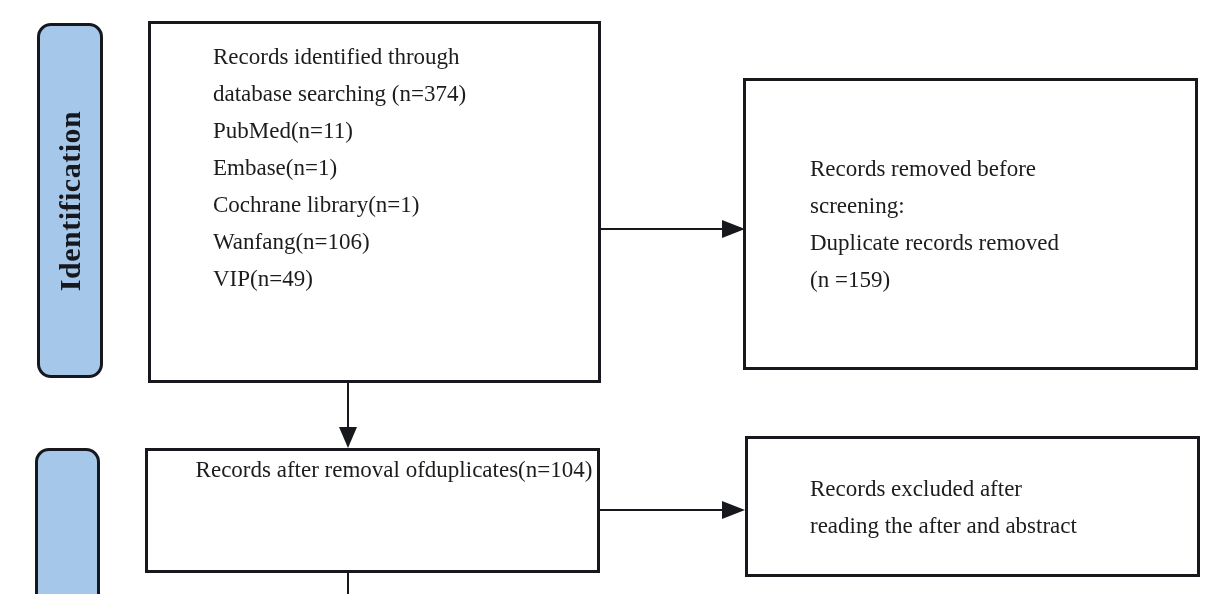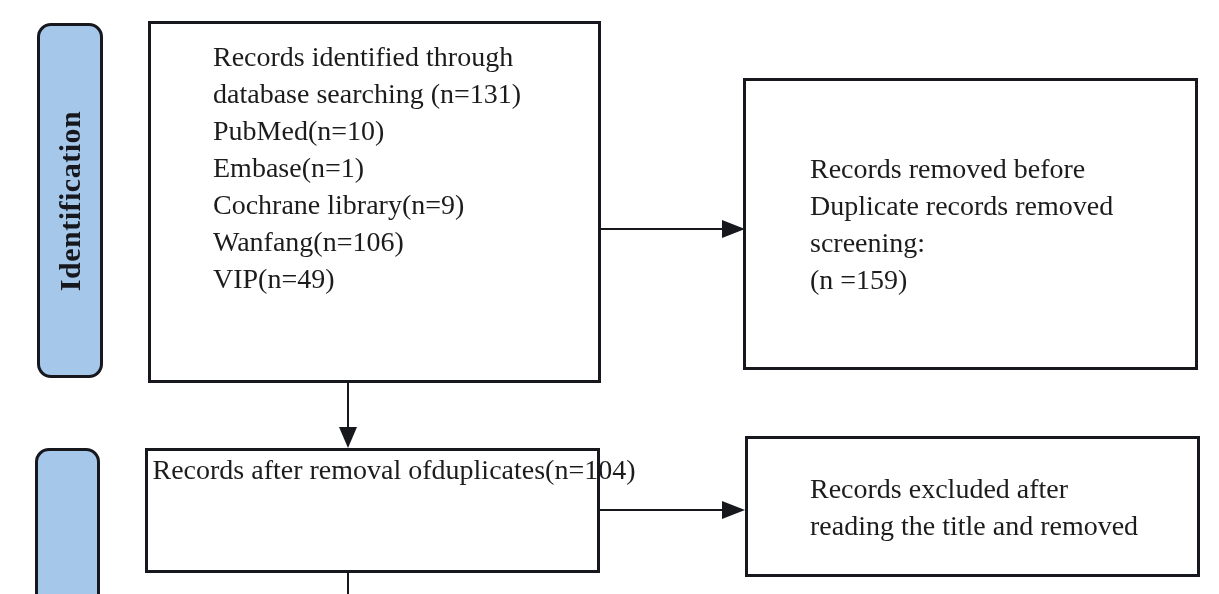--- a/index.html
+++ b/index.html
@@ -32,21 +32,21 @@
     font-size: 30px;
     letter-spacing: 0.5px;
     color: #16181d;
   }
 
   
   .fbox {
     position: absolute;
     background: #ffffff;
     border: 3px solid #16181d;
-    font-size: 28px;
+    font-size: 23px;
     line-height: 37px;
   }
   .fbox .line { white-space: nowrap; }
 
   .box-identified { left: 148px; top: 21px;  width: 453px; height: 362px; padding: 14px 6px 0 62px; }
   .box-removed    { left: 743px; top: 78px;  width: 455px; height: 292px; display:flex; flex-direction:column; justify-content:center; padding-left: 64px; }
   .box-duplicates { left: 145px; top: 448px; width: 455px; height: 125px; display:flex; flex-direction:row; justify-content:center; padding-left: 43px; }
   .box-excluded   { left: 745px; top: 436px; width: 455px; height: 141px; display:flex; flex-direction:column; justify-content:center; padding-left: 62px; }
 
   svg.connectors { position: absolute; left: 0; top: 0; pointer-events: none; }
@@ -57,43 +57,43 @@
 <div class="canvas">
 
   <div class="stage stage-1">
     <span class="stage-label">Identification</span>
   </div>
 
   <div class="stage stage-2"></div>
 
   <div class="fbox box-identified">
     <div class="line">Records identified through</div>
-    <div class="line">database searching (n=131)</div>
-    <div class="line">PubMed(n=10)</div>
+    <div class="line">database searching (n=374)</div>
+    <div class="line">PubMed(n=11)</div>
     <div class="line">Embase(n=1)</div>
-    <div class="line">Cochrane library(n=9)</div>
+    <div class="line">Cochrane library(n=1)</div>
     <div class="line">Wanfang(n=106)</div>
     <div class="line">VIP(n=49)</div>
   </div>
 
   <div class="fbox box-removed">
     <div class="line">Records removed before</div>
+    <div class="line">screening:</div>
     <div class="line">Duplicate records removed</div>
-    <div class="line">screening:</div>
     <div class="line">(n =159)</div>
   </div>
 
   <div class="fbox box-duplicates">
     <div class="line">Records after removal of</div>
     <div class="line">duplicates(n=104)</div>
   </div>
 
   <div class="fbox box-excluded">
     <div class="line">Records excluded after</div>
-    <div class="line">reading the title and removed</div>
+    <div class="line">reading the after and abstract</div>
   </div>
 
   <svg class="connectors" width="1219" height="594" viewBox="0 0 1219 594">
 
     <g>
       <line x1="601" y1="229" x2="724" y2="229" stroke="#16181d" stroke-width="2"></line>
       <polygon points="722,220 745,229 722,238" fill="#16181d"></polygon>
     </g>
 
     <g>

